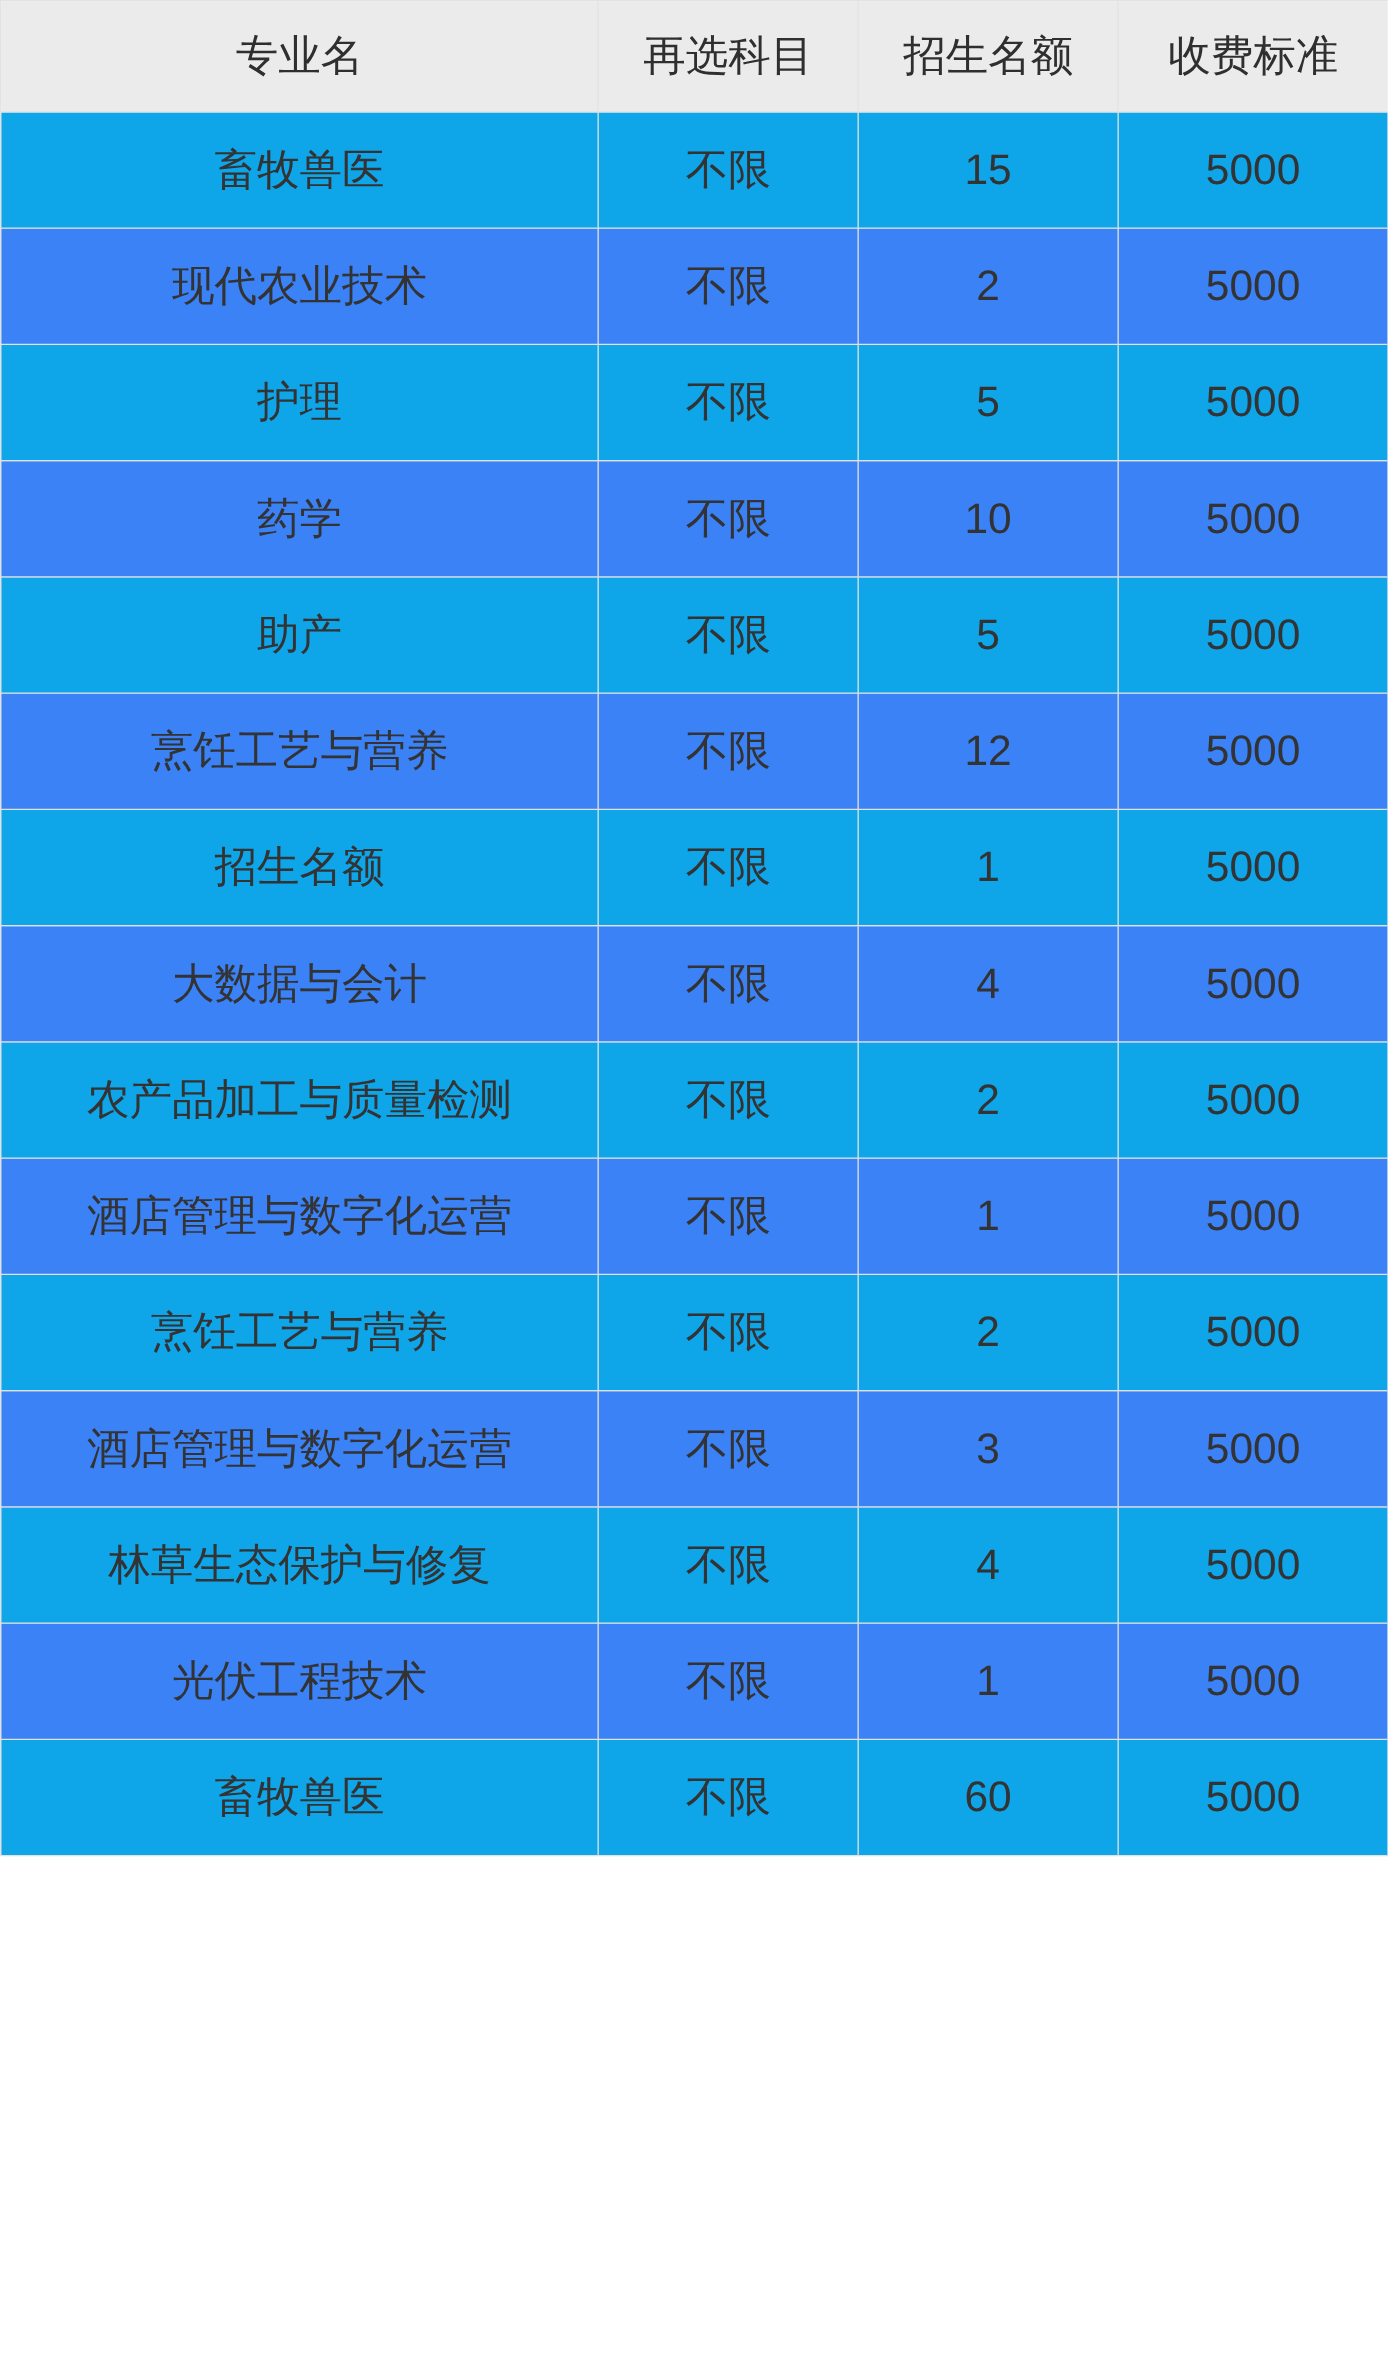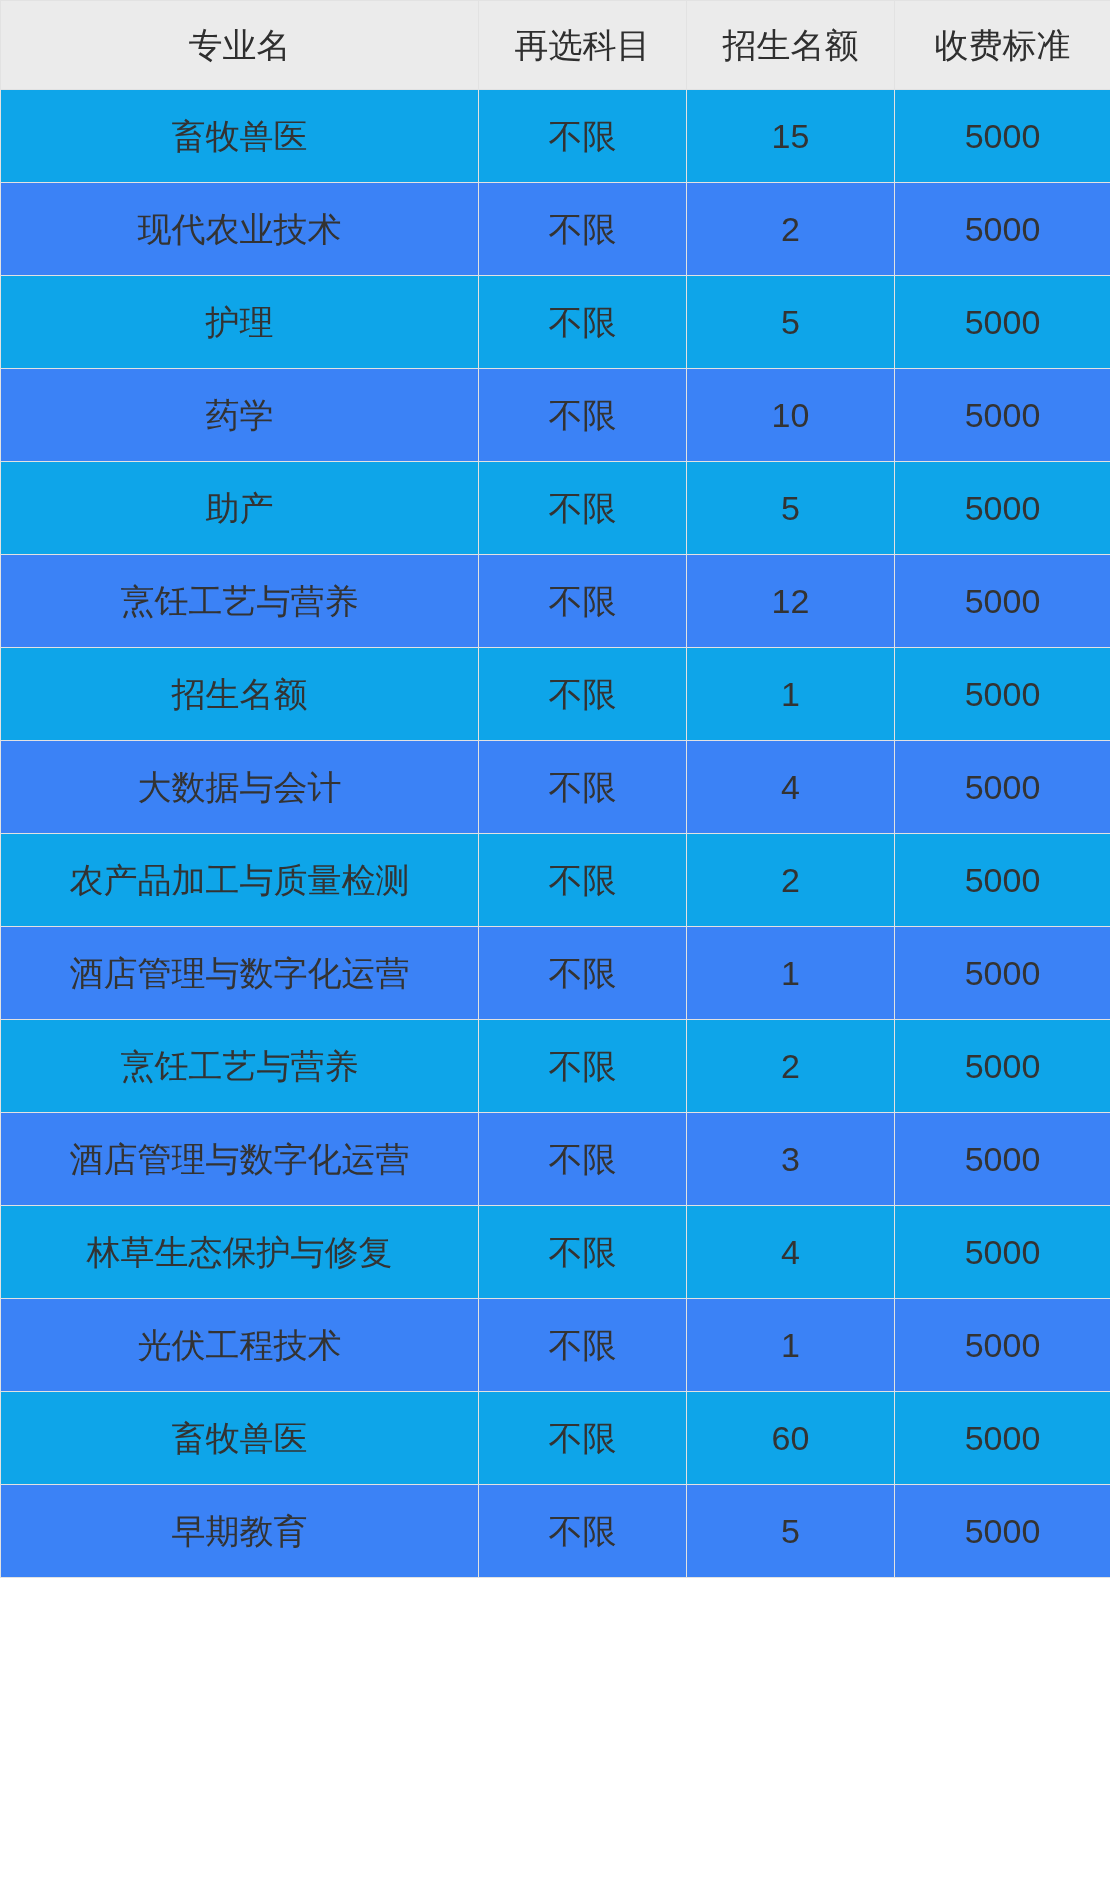--- a/index.html
+++ b/index.html
@@ -163,21 +163,15 @@
         <td class="cell-subject">不限</td>
         <td class="cell-quota">1</td>
         <td class="cell-fee">5000</td>
       </tr>
       <tr class="row-odd">
         <td class="cell-major">畜牧兽医</td>
         <td class="cell-subject">不限</td>
         <td class="cell-quota">60</td>
         <td class="cell-fee">5000</td>
       </tr>
-      <tr class="row-even">
-        <td class="cell-major">早期教育</td>
-        <td class="cell-subject">不限</td>
-        <td class="cell-quota">5</td>
-        <td class="cell-fee">5000</td>
-      </tr>
     </tbody>
   </table>
 </div>
 
 </body></html>

